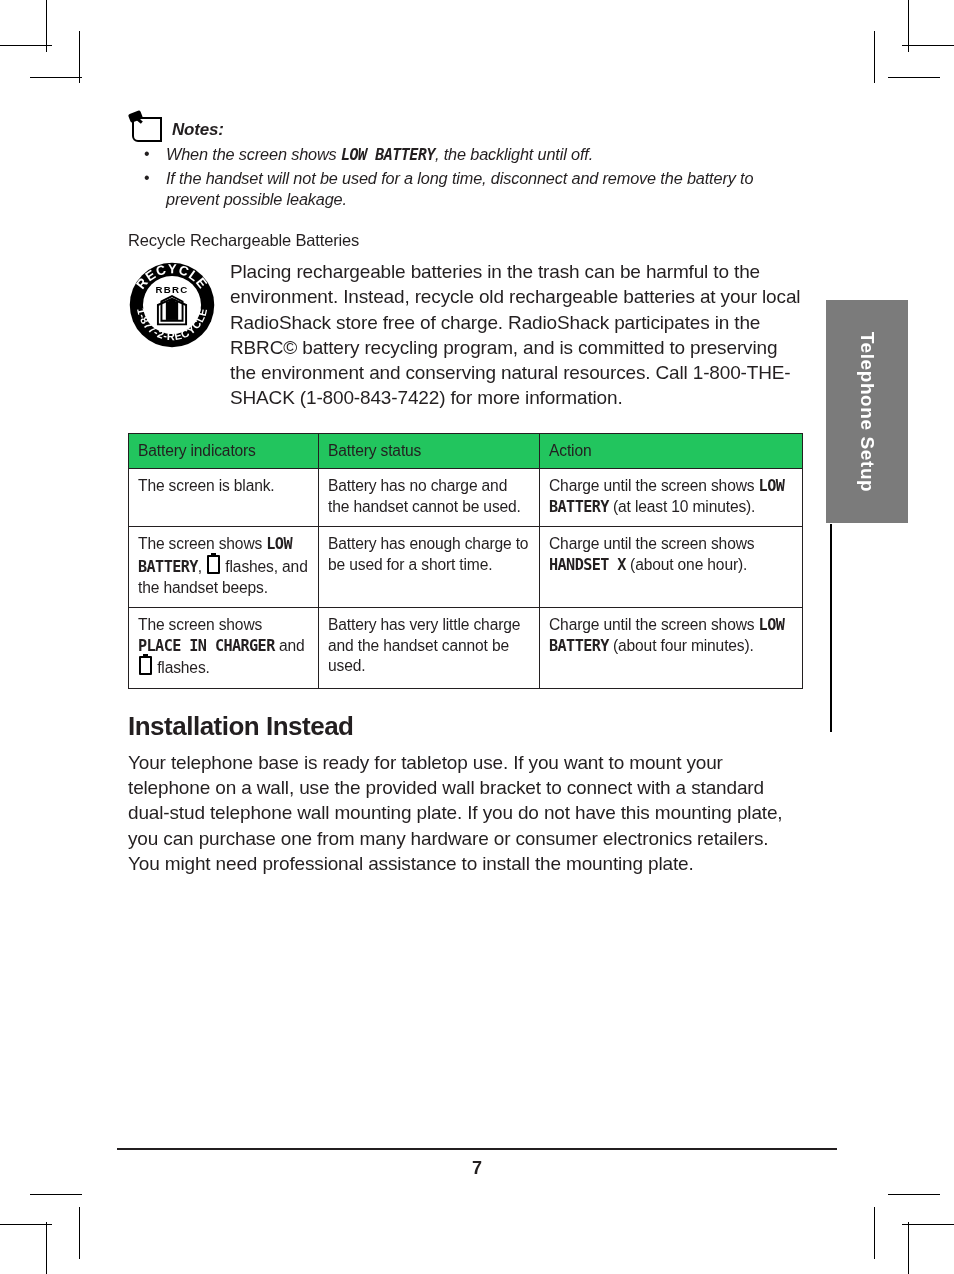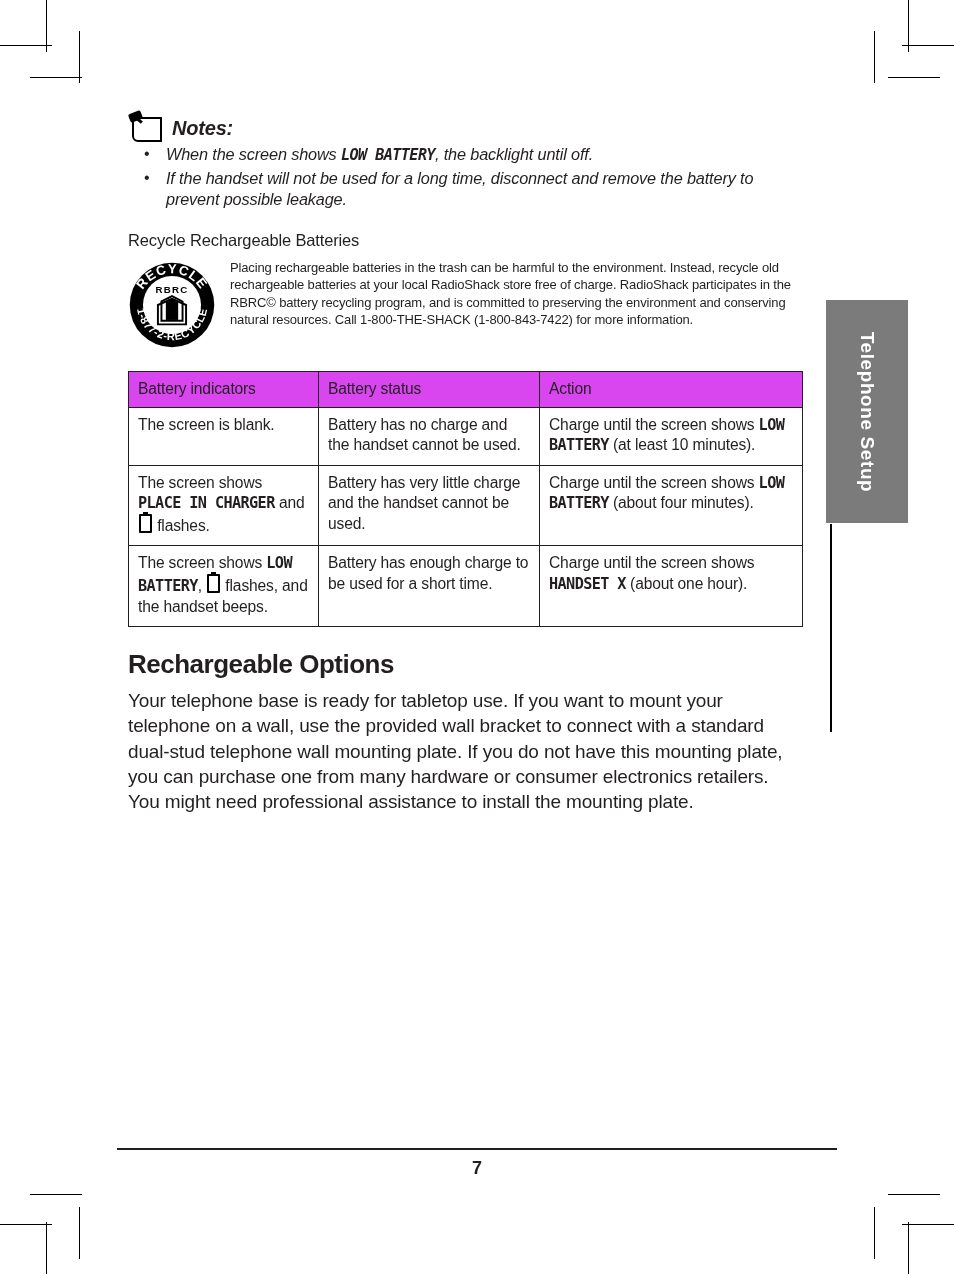--- a/index.html
+++ b/index.html
@@ -67,21 +67,21 @@
     left: 5px;
     top: 6px;
     width: 10px;
     height: 3px;
     background: #000;
     transform: rotate(40deg);
   }
   .notes-title {
     font-weight: bold;
     font-style: italic;
-    font-size: 20px;
+    font-size: 17px;
     letter-spacing: -0.2px;
   }
   ul.notes {
     list-style: none;
     margin: 4px 0 0 0;
     padding: 0;
   }
   ul.notes li {
     position: relative;
     padding-left: 38px;
@@ -119,21 +119,21 @@
     gap: 14px;
     align-items: flex-start;
   }
   .rbrc {
     flex: 0 0 auto;
     width: 88px;
     height: 88px;
     margin-top: 3px;
   }
   .recycle-text {
-    font-size: 13px;
+    font-size: 19px;
     line-height: 1.33;
     letter-spacing: -0.15px;
     padding-top: 1px;
   }
 
   
   table.batt {
     border-collapse: collapse;
     width: 674px;
     margin-top: 22px;
@@ -143,21 +143,21 @@
     border: 1.6px solid #231f20;
     vertical-align: top;
     padding: 7px 9px 9px 9px;
     font-size: 15.6px;
     line-height: 1.32;
     letter-spacing: -0.15px;
     font-weight: normal;
     text-align: left;
   }
   table.batt th {
-    background: #d946ef;
+    background: #22c55e;
     padding-bottom: 7px;
   }
   col.c1 { width: 190px; }
   col.c2 { width: 221px; }
   col.c3 { width: 263px; }
 
   
   .battglyph {
     display: inline-block;
     width: 9px;
@@ -327,33 +327,33 @@
     </thead>
     <tbody>
 
       <tr>
         <td><span>The screen is blank.</span></td>
         <td>Battery has no charge and the handset cannot be used.</td>
         <td><span>Charge until the screen shows </span><span class="lcd">LOW BATTERY</span><span> (at least 10 minutes).</span></td>
       </tr>
 
       <tr>
+        <td><span>The screen shows </span><span class="lcd">LOW BATTERY</span><span>, </span><span class="battglyph"></span><span> flashes, and the handset beeps.</span></td>
+        <td>Battery has enough charge to be used for a short time.</td>
+        <td><span>Charge until the screen shows </span><span class="lcd">HANDSET X</span><span> (about one hour).</span></td>
+      </tr>
+
+      <tr>
         <td><span>The screen shows </span><span class="lcd">PLACE IN CHARGER</span><span> and </span><span class="battglyph"></span><span> flashes.</span></td>
         <td>Battery has very little charge and the handset cannot be used.</td>
         <td><span>Charge until the screen shows </span><span class="lcd">LOW BATTERY</span><span> (about four minutes).</span></td>
       </tr>
 
-      <tr>
-        <td><span>The screen shows </span><span class="lcd">LOW BATTERY</span><span>, </span><span class="battglyph"></span><span> flashes, and the handset beeps.</span></td>
-        <td>Battery has enough charge to be used for a short time.</td>
-        <td><span>Charge until the screen shows </span><span class="lcd">HANDSET X</span><span> (about one hour).</span></td>
-      </tr>
-
     </tbody>
   </table>
 
-  <h2 class="major">Rechargeable Options</h2>
+  <h2 class="major">Installation Instead</h2>
   <div class="body-text">Your telephone base is ready for tabletop use. If you want to mount your telephone on a wall, use the provided wall bracket to connect with a standard dual-stud telephone wall mounting plate. If you do not have this mounting plate, you can purchase one from many hardware or consumer electronics retailers. You might need professional assistance to install the mounting plate.</div>
 
 </div>
 
 <div class="footer-rule"></div>
 <div class="page-num">7</div>
 
 </body></html>

